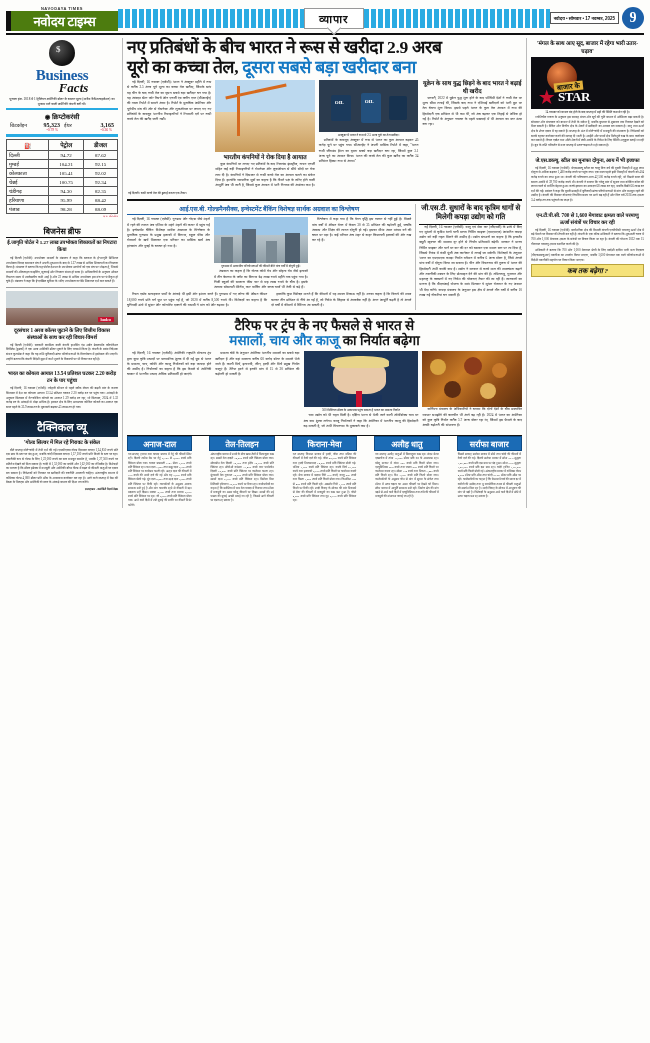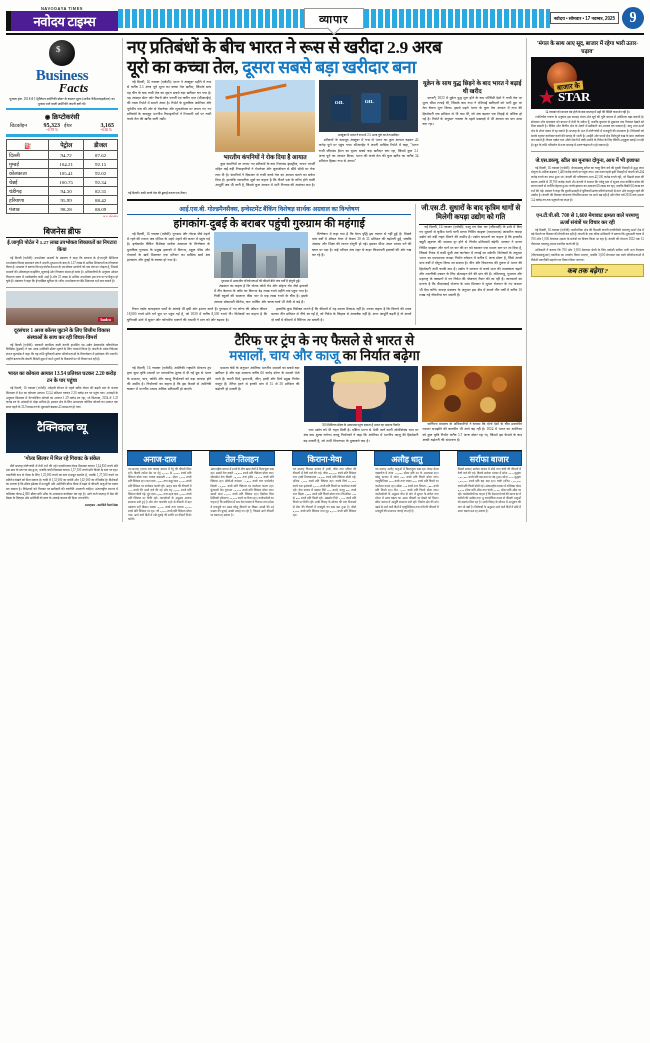--- a/index.html
+++ b/index.html
@@ -10,21 +10,21 @@
     color: #111;
     overflow: hidden;
     position: relative;
   }
   .page { width: 650px; height: 1043px; position: relative; padding: 0 6px; }
 
   
   .masthead { height: 30px; display: flex; align-items: center; gap: 0; padding-top: 6px; position: relative; }
   .logo-box { width: 112px; flex: 0 0 112px; position: relative; }
   .logo-en { font-size: 4px; letter-spacing: .5px; font-weight: bold; text-align: center; color: #333; font-family: "Liberation Sans", sans-serif; }
-  .logo-main { background: #4c1d95; color: #fff; font-weight: bold; font-size: 13px; text-align: center; padding: 1px 2px; letter-spacing: -.3px; border-left: 5px solid #111; }
+  .logo-main { background: #4d7c0f; color: #fff; font-weight: bold; font-size: 13px; text-align: center; padding: 1px 2px; letter-spacing: -.3px; border-left: 5px solid #111; }
   .bars { flex: 1; height: 19px; background: repeating-linear-gradient(90deg, #29abe2 0 5px, #fff 5px 7px); }
   .section-tab { position: relative; z-index: 3; background: #fff; border: 1px solid #999; padding: 2px 14px; font-weight: bold; font-size: 11px; letter-spacing: 1px; }
   .section-tab::after { content:""; position:absolute; left:50%; bottom:-5px; margin-left:-5px; width:9px; height:9px; background:#fff; border-right:1px solid #999; border-bottom:1px solid #999; transform:rotate(45deg); }
   .dateline { border: 1px solid #555; font-size: 4.5px; padding: 2px 3px; background: #fff; white-space: nowrap; font-family: "Liberation Sans", sans-serif; font-weight: bold; }
   .pageno { width: 22px; height: 22px; border-radius: 50%; background: #1b5fa8; color: #fff; font-weight: bold; font-size: 14px; display: flex; align-items: center; justify-content: center; margin-left: 3px; flex:0 0 22px;}
   .hairline { border-top: 2px solid #111; margin-top: 3px; }
 
   
   .grid { display: flex; gap: 4px; margin-top: 3px; }
   .col-left { width: 112px; flex: 0 0 112px; }
@@ -234,21 +234,21 @@
       <div class="rule"></div>
 
       <div>
         <div class="sub-head" style="font-size:5.2px">भारत का कोयला आयात 13.54 प्रतिशत घटकर 2.20 करोड़ टन के पार पहुंचा</div>
         <div class="tiny">
             <p>नई दिल्ली, 16 नवम्बर (एजेंसी): त्योहारी सीजन से पहले स्टॉक लेवल की बढ़ती मांग के कारण सितम्बर में देश का कोयला आयात 13.54 प्रतिशत घटकर 2.20 करोड़ टन पर पहुंच गया। आंकड़ों के अनुसार सितम्बर में गैर-कोकिंग कोयले का आयात 1.39 करोड़ टन रहा, जो सितम्बर, 2024 में 1.32 करोड़ टन के आंकड़ों से थोड़ा अधिक है। इस्पात क्षेत्र के लिए आवश्यक कोकिंग कोयले का आयात एक साल पहले के 33.9 लाख टन के मुकाबले बढ़कर 45 लाख टन हो गया।</p>
           </div>
       </div>
 
       <div style="margin-top:3px">
-        <div class="ph img-chart" style="height:40px">
+        <div class="ph img-chart" style="height:24px">
           <div style="position:absolute;left:0;right:0;top:6px;text-align:center;color:#fff;font-size:11px;font-weight:bold;">टैक्निकल व्यू</div>
         </div>
         <div class="sub-head" style="font-size:5.2px">'गोल्ड सिल्वर में मिल रहे गिरावट के संकेत</div>
         <div class="tiny">
             <p>बीते सप्ताह सोने-चांदी में तेजी दर्ज की गई। एमसीएक्स गोल्ड दिसम्बर वायदा 1,24,850 रुपये प्रति दस ग्राम के स्तर पर बंद हुआ, जबकि चांदी दिसम्बर वायदा 1,57,200 रुपये प्रति किलो के स्तर पर रहा। तकनीकी रूप से गोल्ड के लिए 1,22,000 रुपये का स्तर मजबूत समर्थन है, जबकि 1,27,500 रुपये पर प्रतिरोध देखने को मिल सकता है। चांदी में 1,52,000 का सपोर्ट और 1,62,000 का रजिस्टेंस है। विशेषज्ञों का मानना है कि डॉलर इंडेक्स में मजबूती और अमेरिकी बॉन्ड यील्ड में बढ़त से कीमती धातुओं पर दबाव बन सकता है। निवेशकों को गिरावट पर खरीदारी की रणनीति अपनानी चाहिए। अंतरराष्ट्रीय बाजार में कॉमेक्स गोल्ड 4,080 डॉलर प्रति औंस के आसपास कारोबार कर रहा है। आने वाले सप्ताह में फेड की बैठक के मिनट्स और अमेरिकी रोजगार के आंकड़े बाजार की दिशा तय करेंगे।</p>
           </div>
         <div class="byline" style="text-align:right;font-size:2.8px">सलाहकार : कमोडिटी रिसर्च डेस्क</div>
       </div>
     </div>
 
@@ -292,21 +292,20 @@
           </div>
         </div>
         <div class="cap" style="text-align:left">नई दिल्ली। रूसी कच्चे तेल की ढुलाई करता एक टैंकर।</div>
       </div>
 
       <div class="rule-thick"></div>
 
       <div style="display:flex;gap:4px">
         <div style="flex:1">
           <div class="overline">आई.एस.बी. गोल्डमैनसैक्स, इन्वेस्टमेंट बैंकिंग विशेषज्ञ सार्थक अग्रवाल का विश्लेषण</div>
-          <div class="headline-3">हांगकांग-दुबई के बराबर पहुंची गुरुग्राम की महंगाई</div>
           <div style="display:flex;gap:4px;margin-top:2px">
             <div style="width:30%" class="body-text">
                 <p>नई दिल्ली, 16 नवम्बर (एजेंसी): गुरुग्राम और नोएडा जैसे शहरों में रहने की लागत अब एशिया के महंगे शहरों की कतार में पहुंच गई है। इन्वेस्टमेंट बैंकिंग विशेषज्ञ सार्थक अग्रवाल के विश्लेषण के मुताबिक गुरुग्राम के प्रमुख इलाकों में किराया, स्कूल फीस और रोजमर्रा के खर्च मिलाकर एक परिवार का मासिक खर्च अब हांगकांग और दुबई के बराबर हो गया है।</p>
               </div>
             <div style="width:34%">
               <div class="ph img-city" style="height:46px">
                 <div style="position:absolute;left:8%;bottom:0;width:12px;height:26px;background:#6f7f8a"></div>
                 <div style="position:absolute;left:30%;bottom:0;width:14px;height:34px;background:#59697a"></div>
                 <div style="position:absolute;left:55%;bottom:0;width:11px;height:22px;background:#7b8a94"></div>
                 <div style="position:absolute;left:76%;bottom:0;width:15px;height:30px;background:#4f5f6e"></div>

